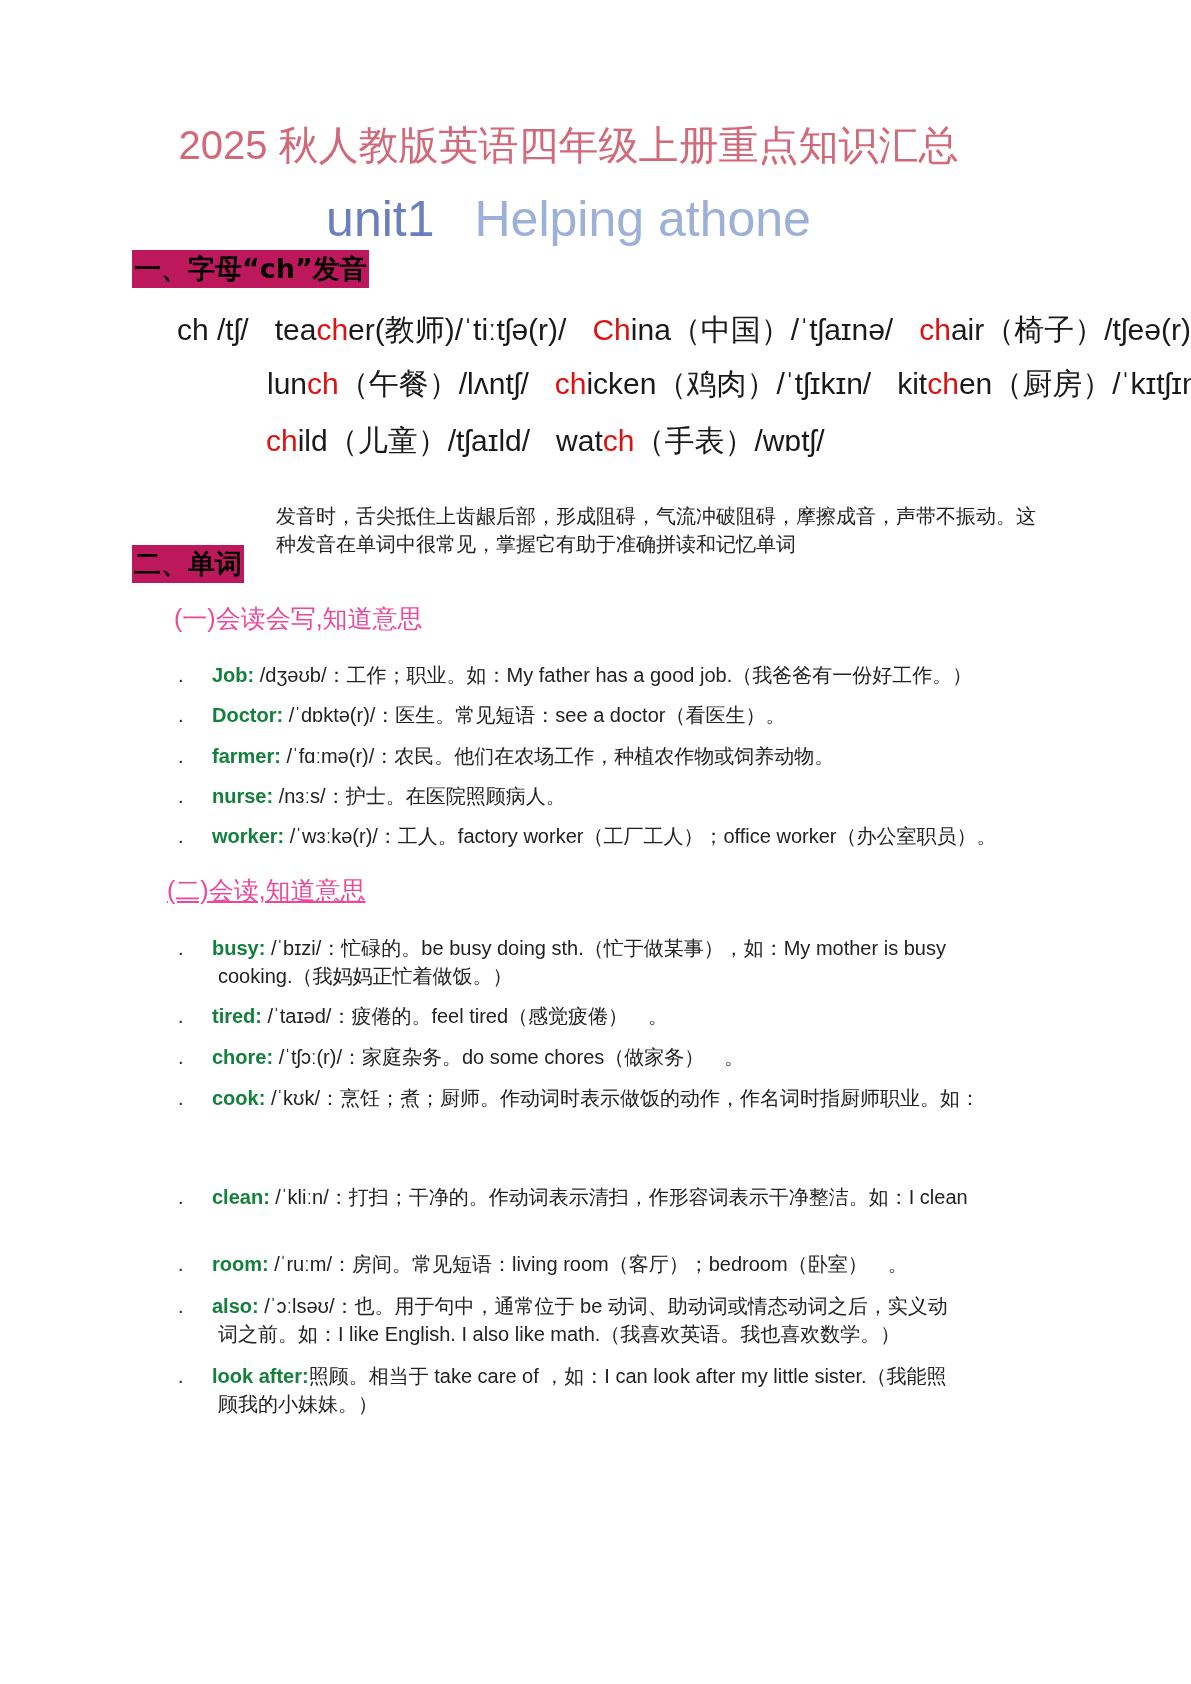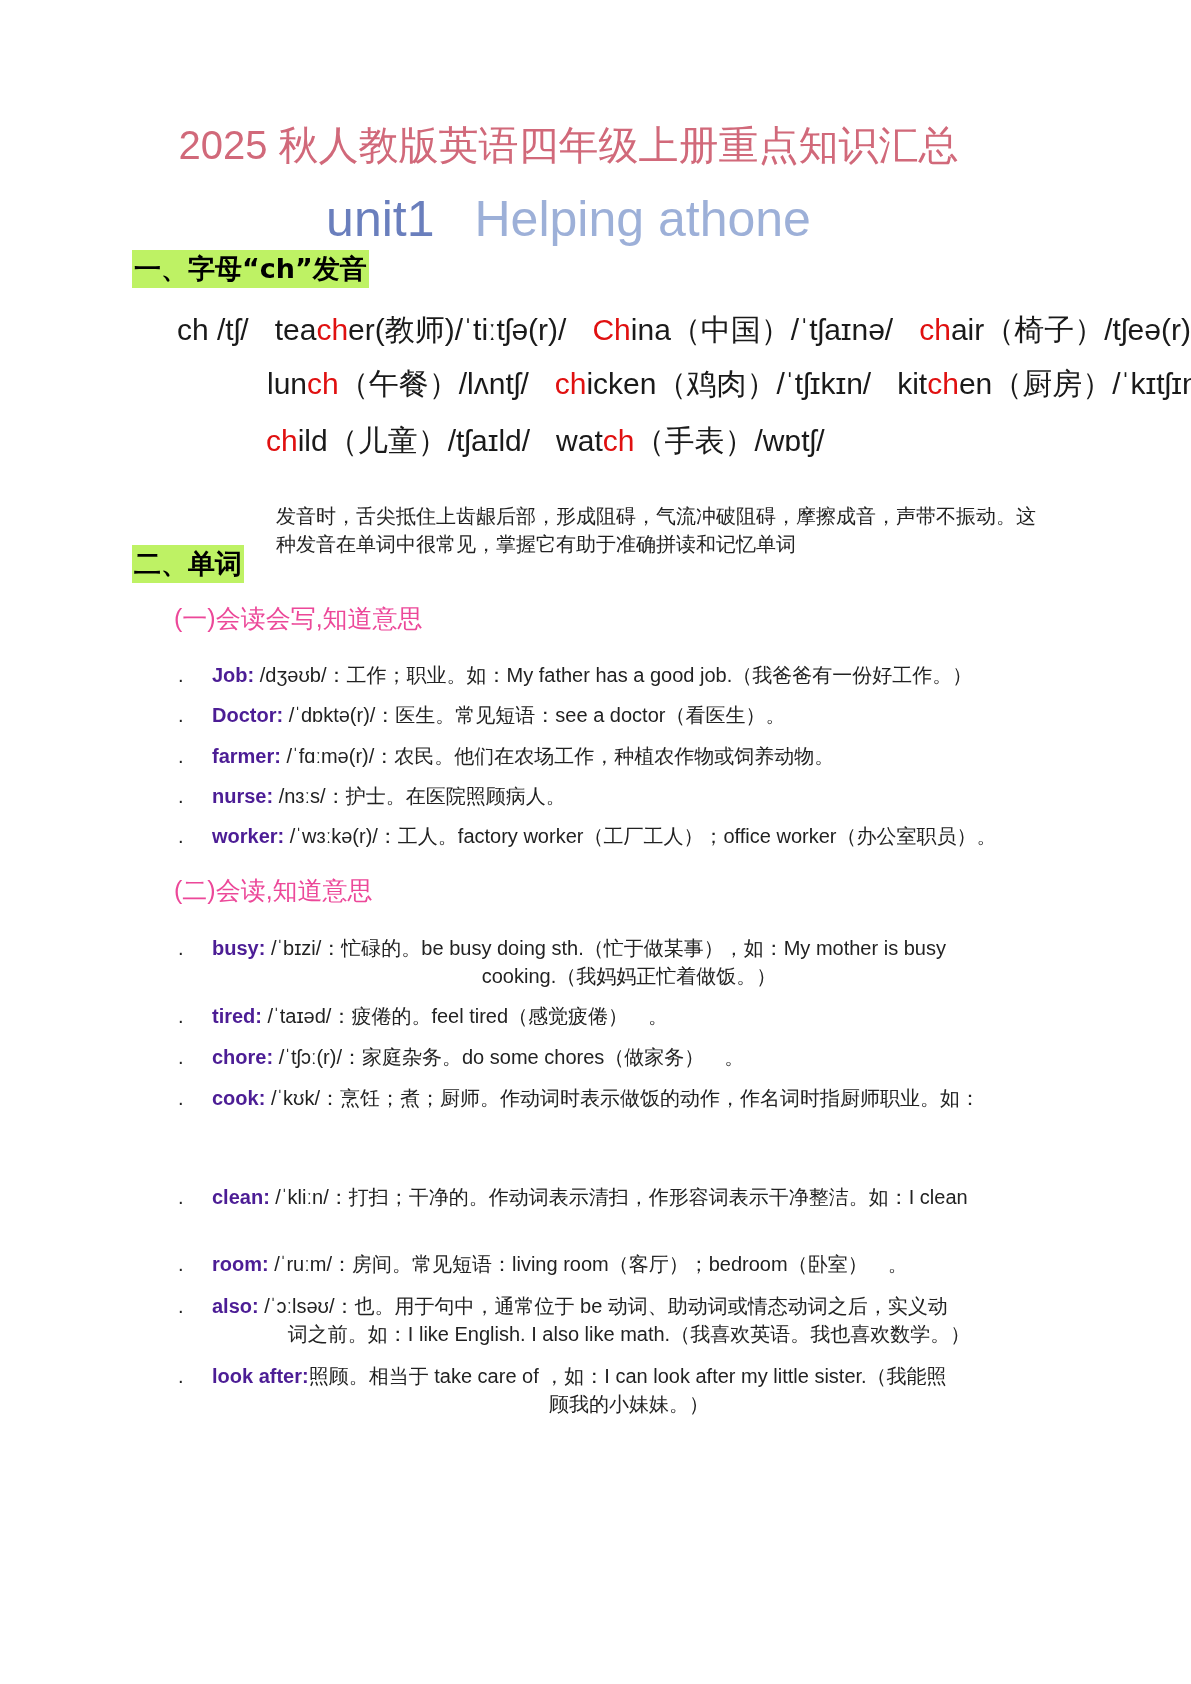--- a/index.html
+++ b/index.html
@@ -18,21 +18,21 @@
       position: absolute; left: 0; width: 1137px; top: 190px;
       text-align: center; font-size: 50px;
       font-family: "Liberation Sans", sans-serif;
     }
     .subtitle .unit { color: #6a7fbd; }
     .subtitle .gap { display: inline-block; width: 40px; }
     .subtitle .name { color: #9db0d8; }
 
     .section-h {
       position: absolute; font-size: 27px; font-weight: bold;
-      background: #bef264; padding: 2px 2px; color: #000;
+      background: #be185d; padding: 2px 2px; color: #000;
       font-family: "DejaVu Sans", sans-serif; line-height: 34px;
     }
     .phon-line {
       position: absolute; font-size: 30px; white-space: nowrap;
       font-family: "Liberation Sans", "DejaVu Sans", sans-serif; color: #1a1a1a;
     }
     .phon-line .seg { margin-right: 26px; }
     .red { color: #e01010; }
     .note {
       position: absolute; left: 276px; top: 502px; width: 760px;
@@ -43,22 +43,22 @@
       position: absolute; font-size: 25px; color: #ec4899;
       font-family: "Liberation Sans", "DejaVu Sans", sans-serif;
     }
     .item {
       position: absolute; left: 178px; width: 862px;
       font-size: 20px; line-height: 28px; color: #222;
       font-family: "Liberation Sans", "DejaVu Sans", sans-serif;
     }
     .item .dot { position: absolute; left: 0; top: 0; width: 14px; }
     .item .body { margin-left: 34px; }
-    .item .body .cont { display: block; padding-left: 6px; text-align: center; }
-    .item .word { color: #4c1d95; font-weight: bold; }
+    .item .body .cont { display: block; padding-left: 6px; }
+    .item .word { color: #15803d; font-weight: bold; }
   </style>
 </head>
 <body>
 
 <div class="title">2025 秋人教版英语四年级上册重点知识汇总</div>
 
 <div class="subtitle">
   <span class="unit">unit1</span><span class="gap"></span><span class="name">Helping athone</span>
 </div>
 
@@ -89,21 +89,21 @@
     <div class="item" style="top: 782px;">
       <span class="dot">.</span>
       <div class="body"><span class="word">nurse:</span><span> /nɜːs/：护士。在医院照顾病人。</span></div>
     </div>
     <div class="item" style="top: 822px;">
       <span class="dot">.</span>
       <div class="body"><span class="word">worker:</span><span> /ˈwɜːkə(r)/：工人。factory worker（工厂工人）；office worker（办公室职员）。</span></div>
     </div>
   </div>
 
-<div class="sub-h" style="left:174px; top:874px;">(二)会读,知道意思</div>
+<div class="sub-h" style="left:167px; top:874px;text-decoration:underline;">(二)会读,知道意思</div>
 <div id="g2">
     <div class="item" style="top: 934px;">
       <span class="dot">.</span>
       <div class="body"><span class="word">busy:</span><span> /ˈbɪzi/：忙碌的。be busy doing sth.（忙于做某事），如：My mother is busy</span><span class="cont">cooking.（我妈妈正忙着做饭。）</span></div>
     </div>
     <div class="item" style="top: 1002px;">
       <span class="dot">.</span>
       <div class="body"><span class="word">tired:</span><span> /ˈtaɪəd/：疲倦的。feel tired（感觉疲倦）　。</span></div>
     </div>
     <div class="item" style="top: 1043px;">

